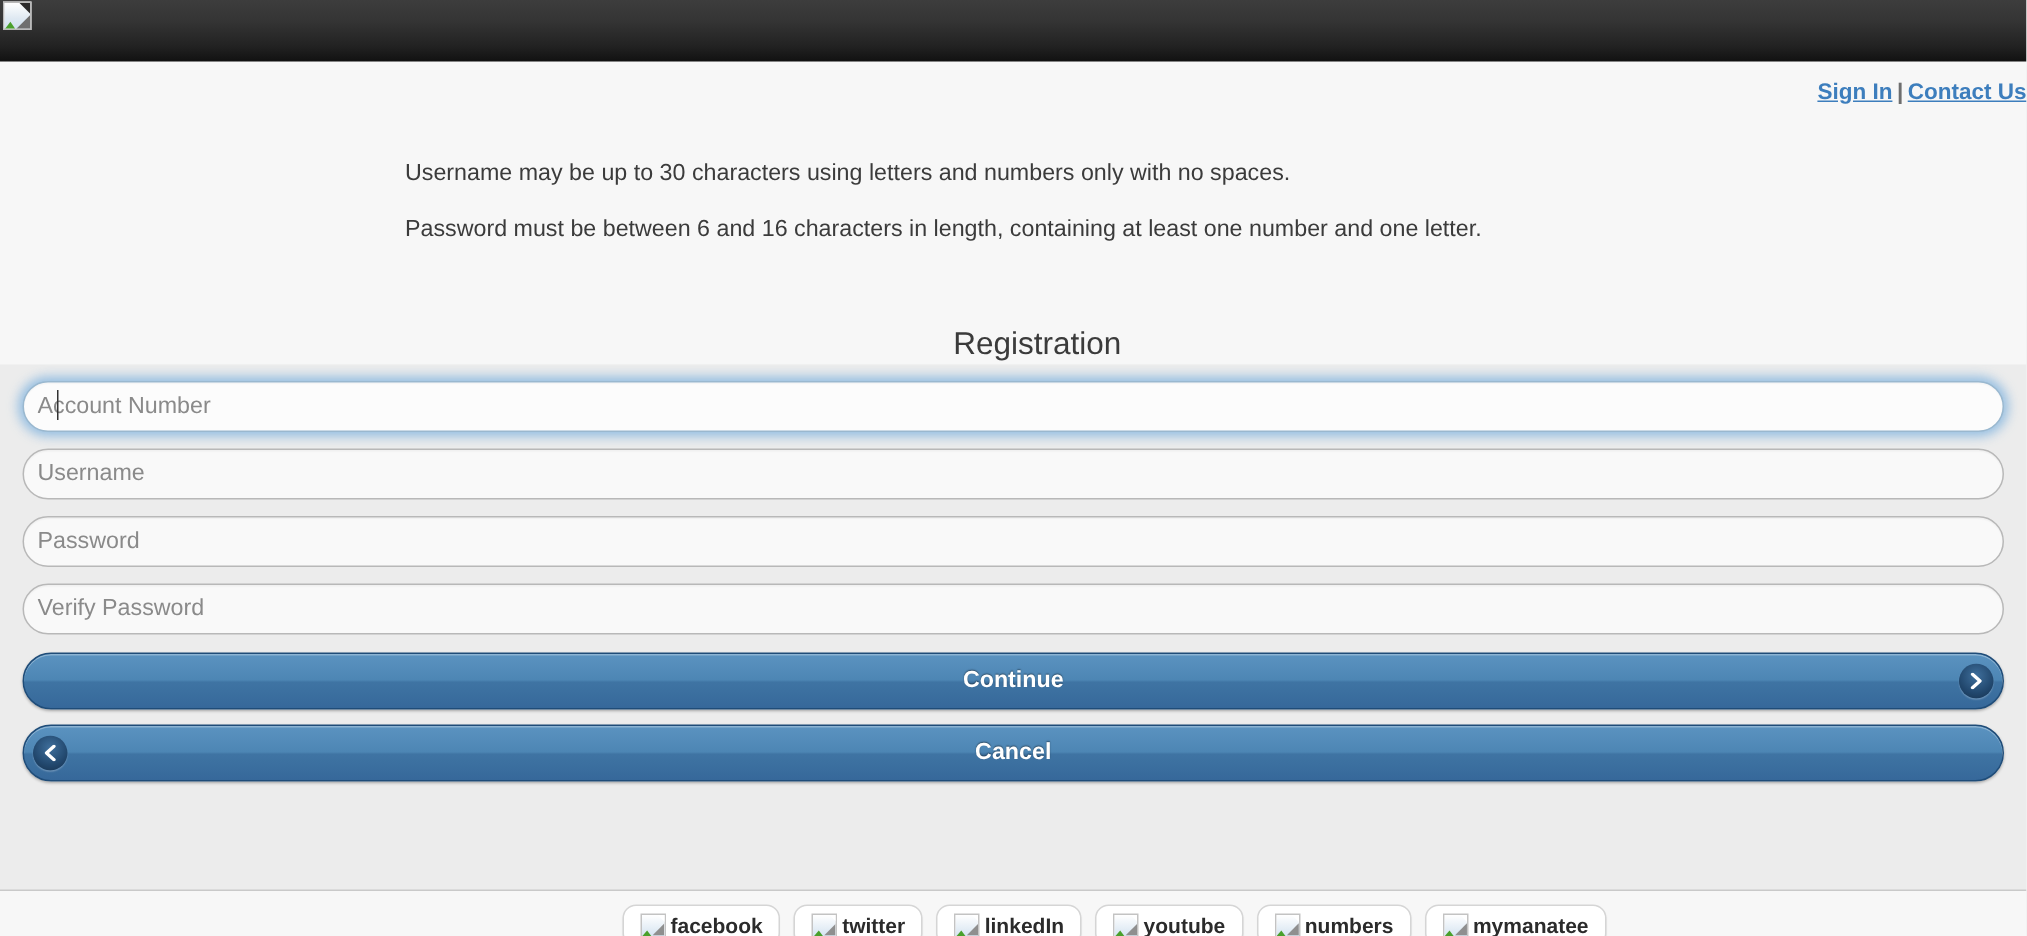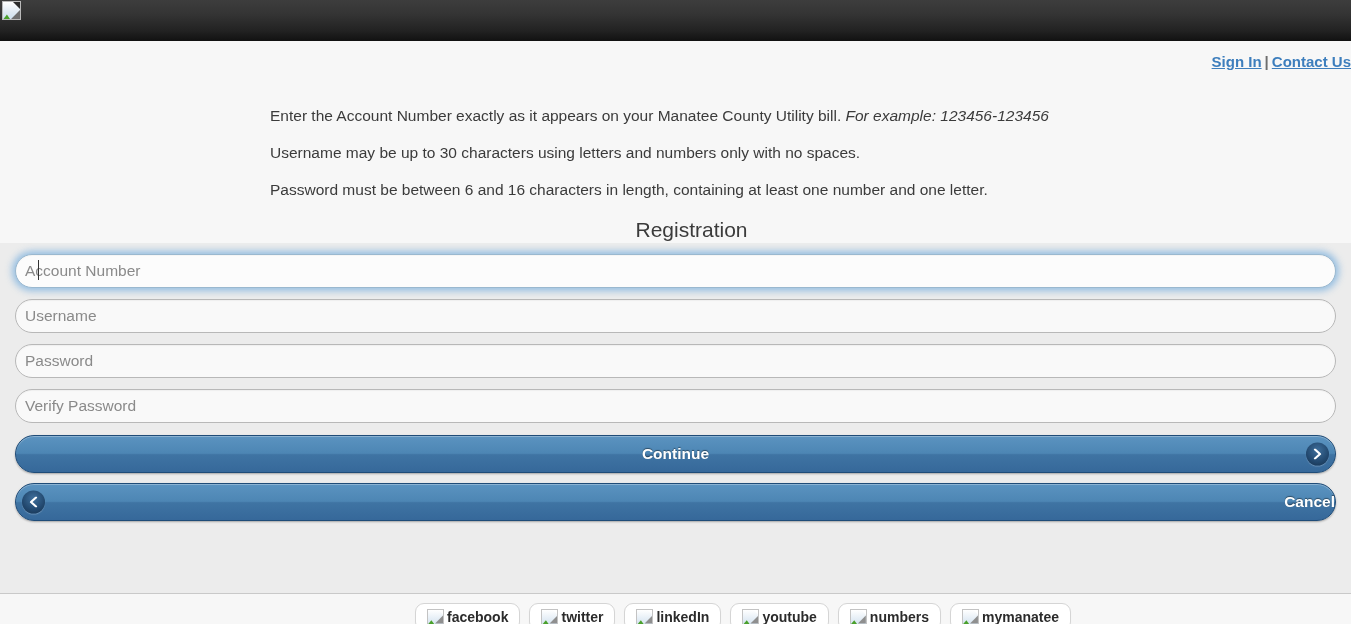--- a/index.html
+++ b/index.html
@@ -274,21 +274,20 @@
     <span class="corner"></span>
     <span class="tear"></span>
   </div>
 </div>
 
 <div class="acct-links">
   <a href="#">Sign In</a><span class="sep">|</span><a href="#">Contact Us</a>
 </div>
 
 <div class="instructions">
-  <p><span>Enter the Account Number exactly as it appears on your Manatee County Utility bill. </span><span class="ital">For example: 123456-123456</span></p>
   <p><span>Username may be up to 30 characters using letters and numbers only with no spaces.</span></p>
   <p><span>Password must be between 6 and 16 characters in length, containing at least one number and one letter.</span></p>
 </div>
 
 <div class="reg-title">Registration</div>
 
 <div class="form-panel">
 
   <div class="field-wrap" style="top:11px;">
     <input class="txt-field focused" type="text" placeholder="Account Number" style="">
@@ -309,21 +308,21 @@
 
   <button class="blue-btn" style="top:192px;">
     <span>Continue</span>
     <span class="btn-badge right">
       <svg width="9" height="11" viewBox="0 0 9 11" aria-hidden="true">
         <path d="M2 1 L7 5.5 L2 10" fill="none" stroke="#ffffff" stroke-width="2.2" stroke-linecap="round" stroke-linejoin="round"></path>
       </svg>
     </span>
   </button>
 
-  <button class="blue-btn" style="top:240px;text-align:right;">
+  <button class="blue-btn" style="top:240px;">
     <span class="btn-badge left">
       <svg width="9" height="11" viewBox="0 0 9 11" aria-hidden="true">
         <path d="M7 1 L2 5.5 L7 10" fill="none" stroke="#ffffff" stroke-width="2.2" stroke-linecap="round" stroke-linejoin="round"></path>
       </svg>
     </span>
     <span>Cancel</span>
   </button>
 
 </div>
 

